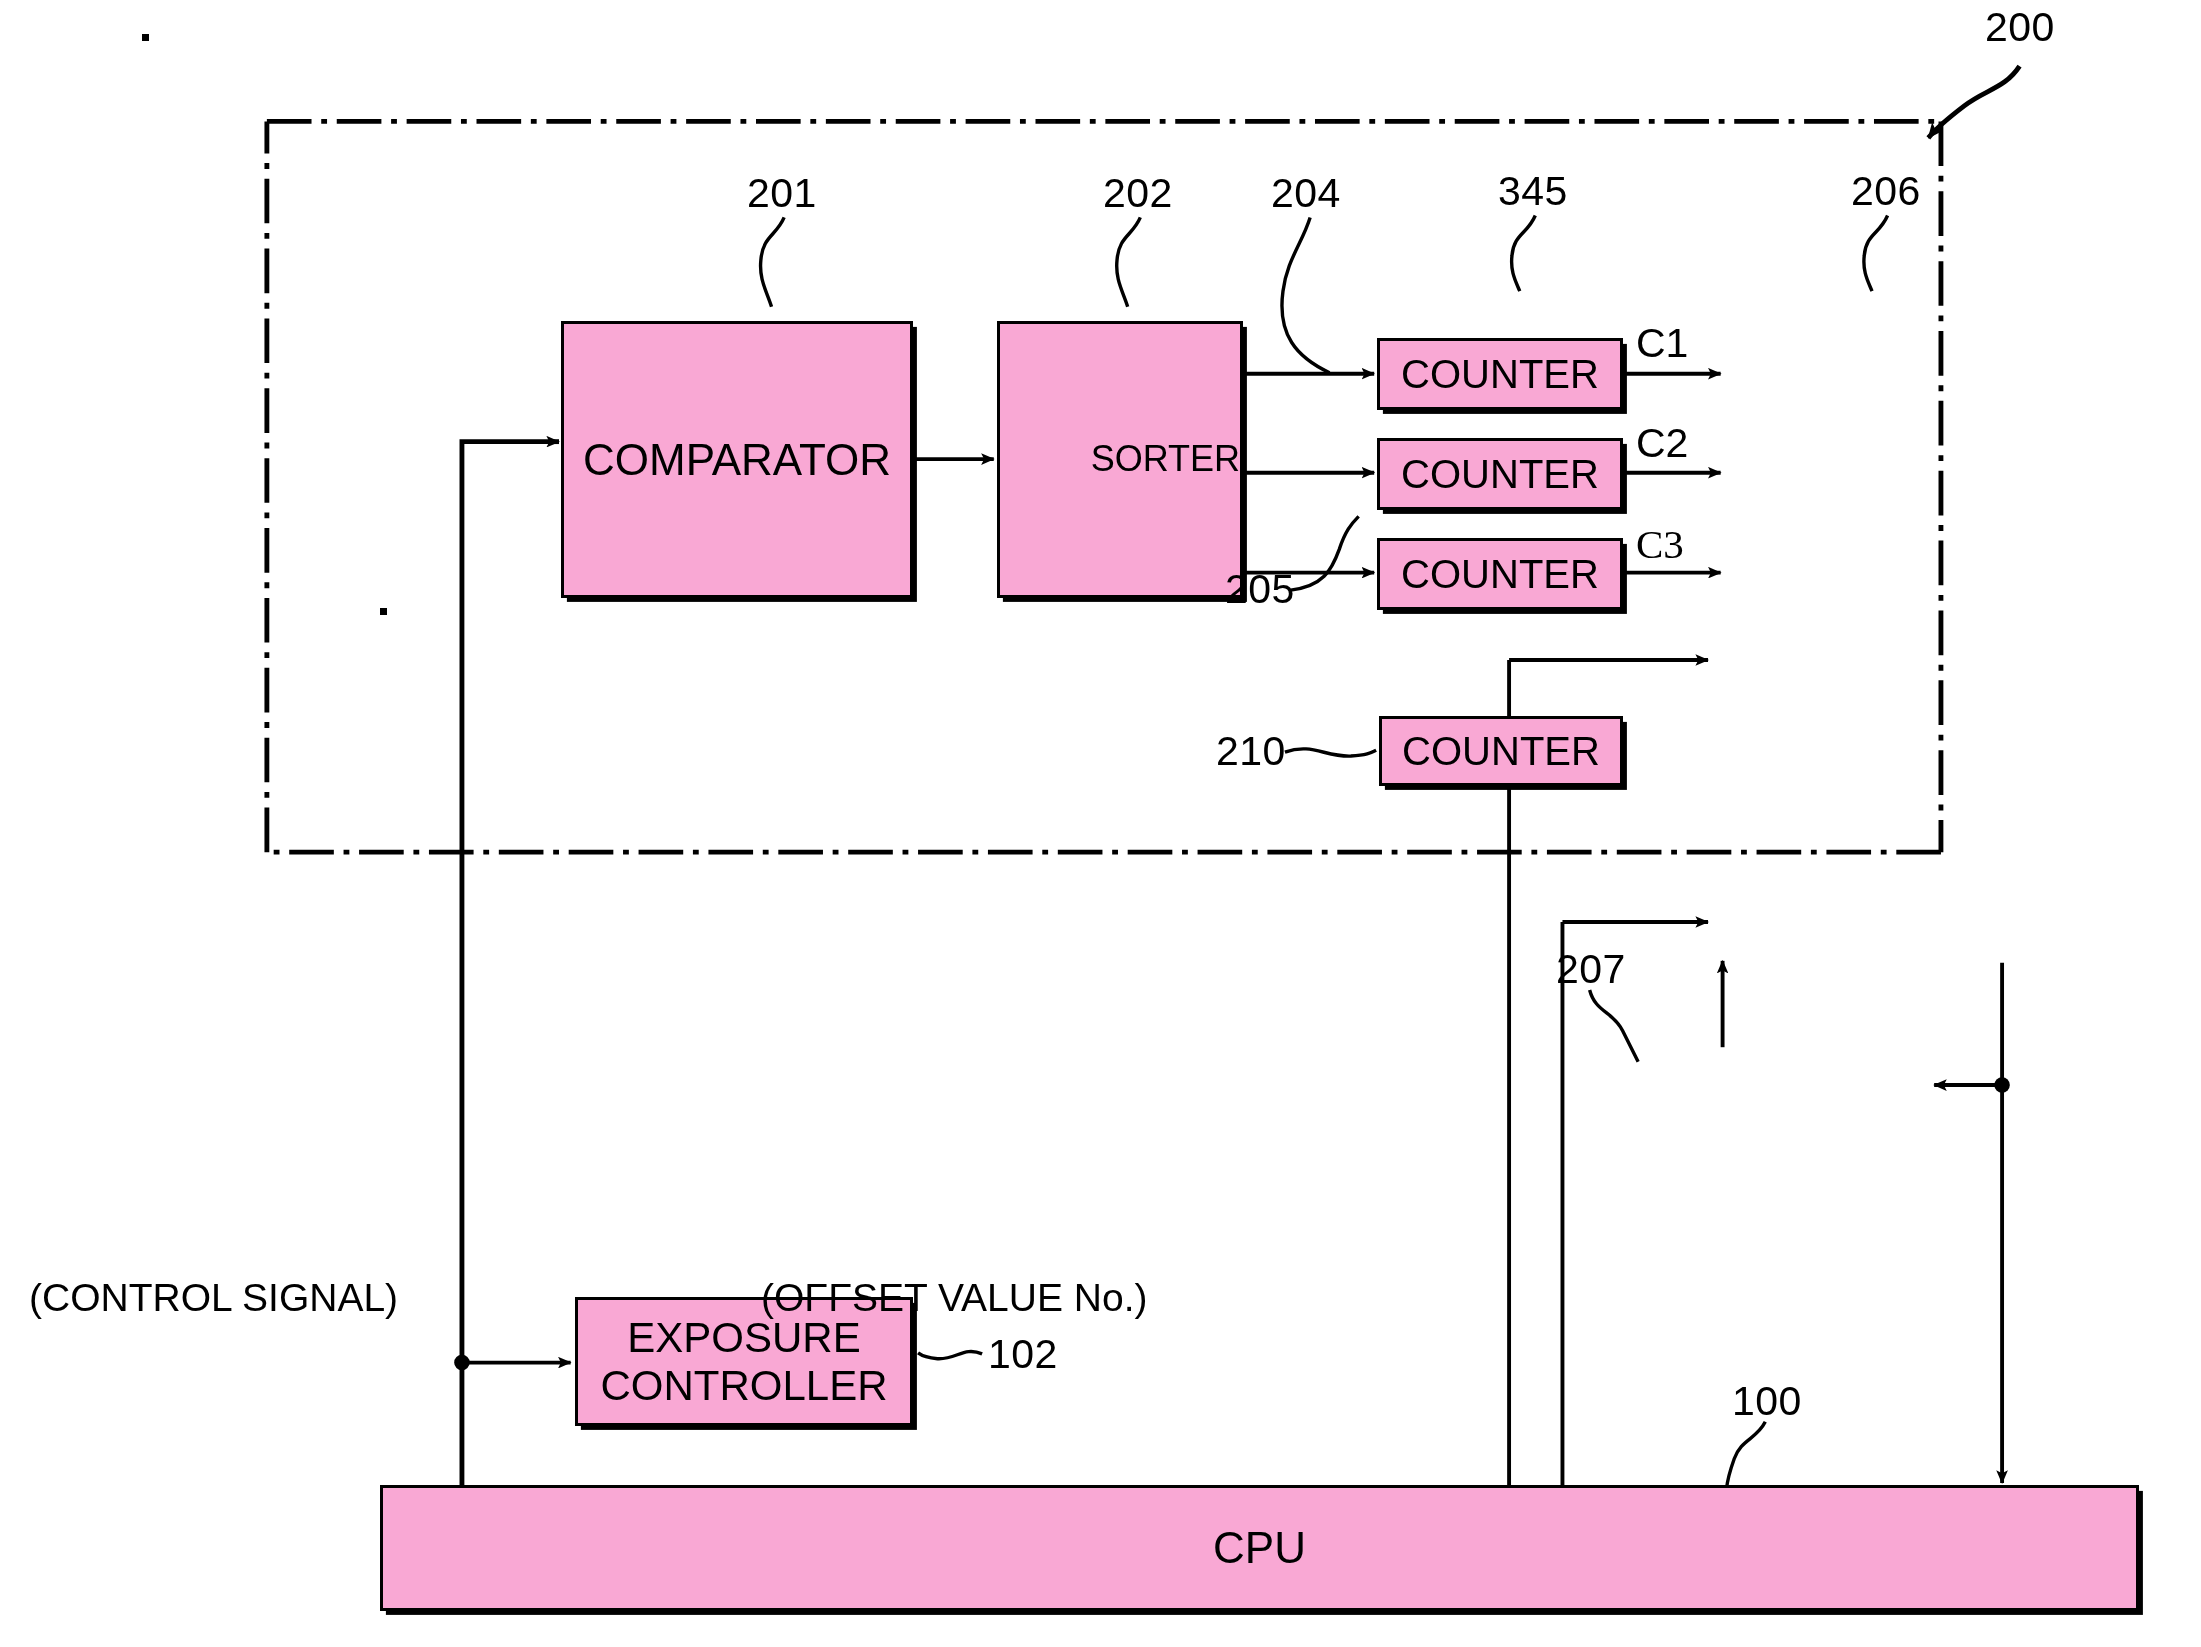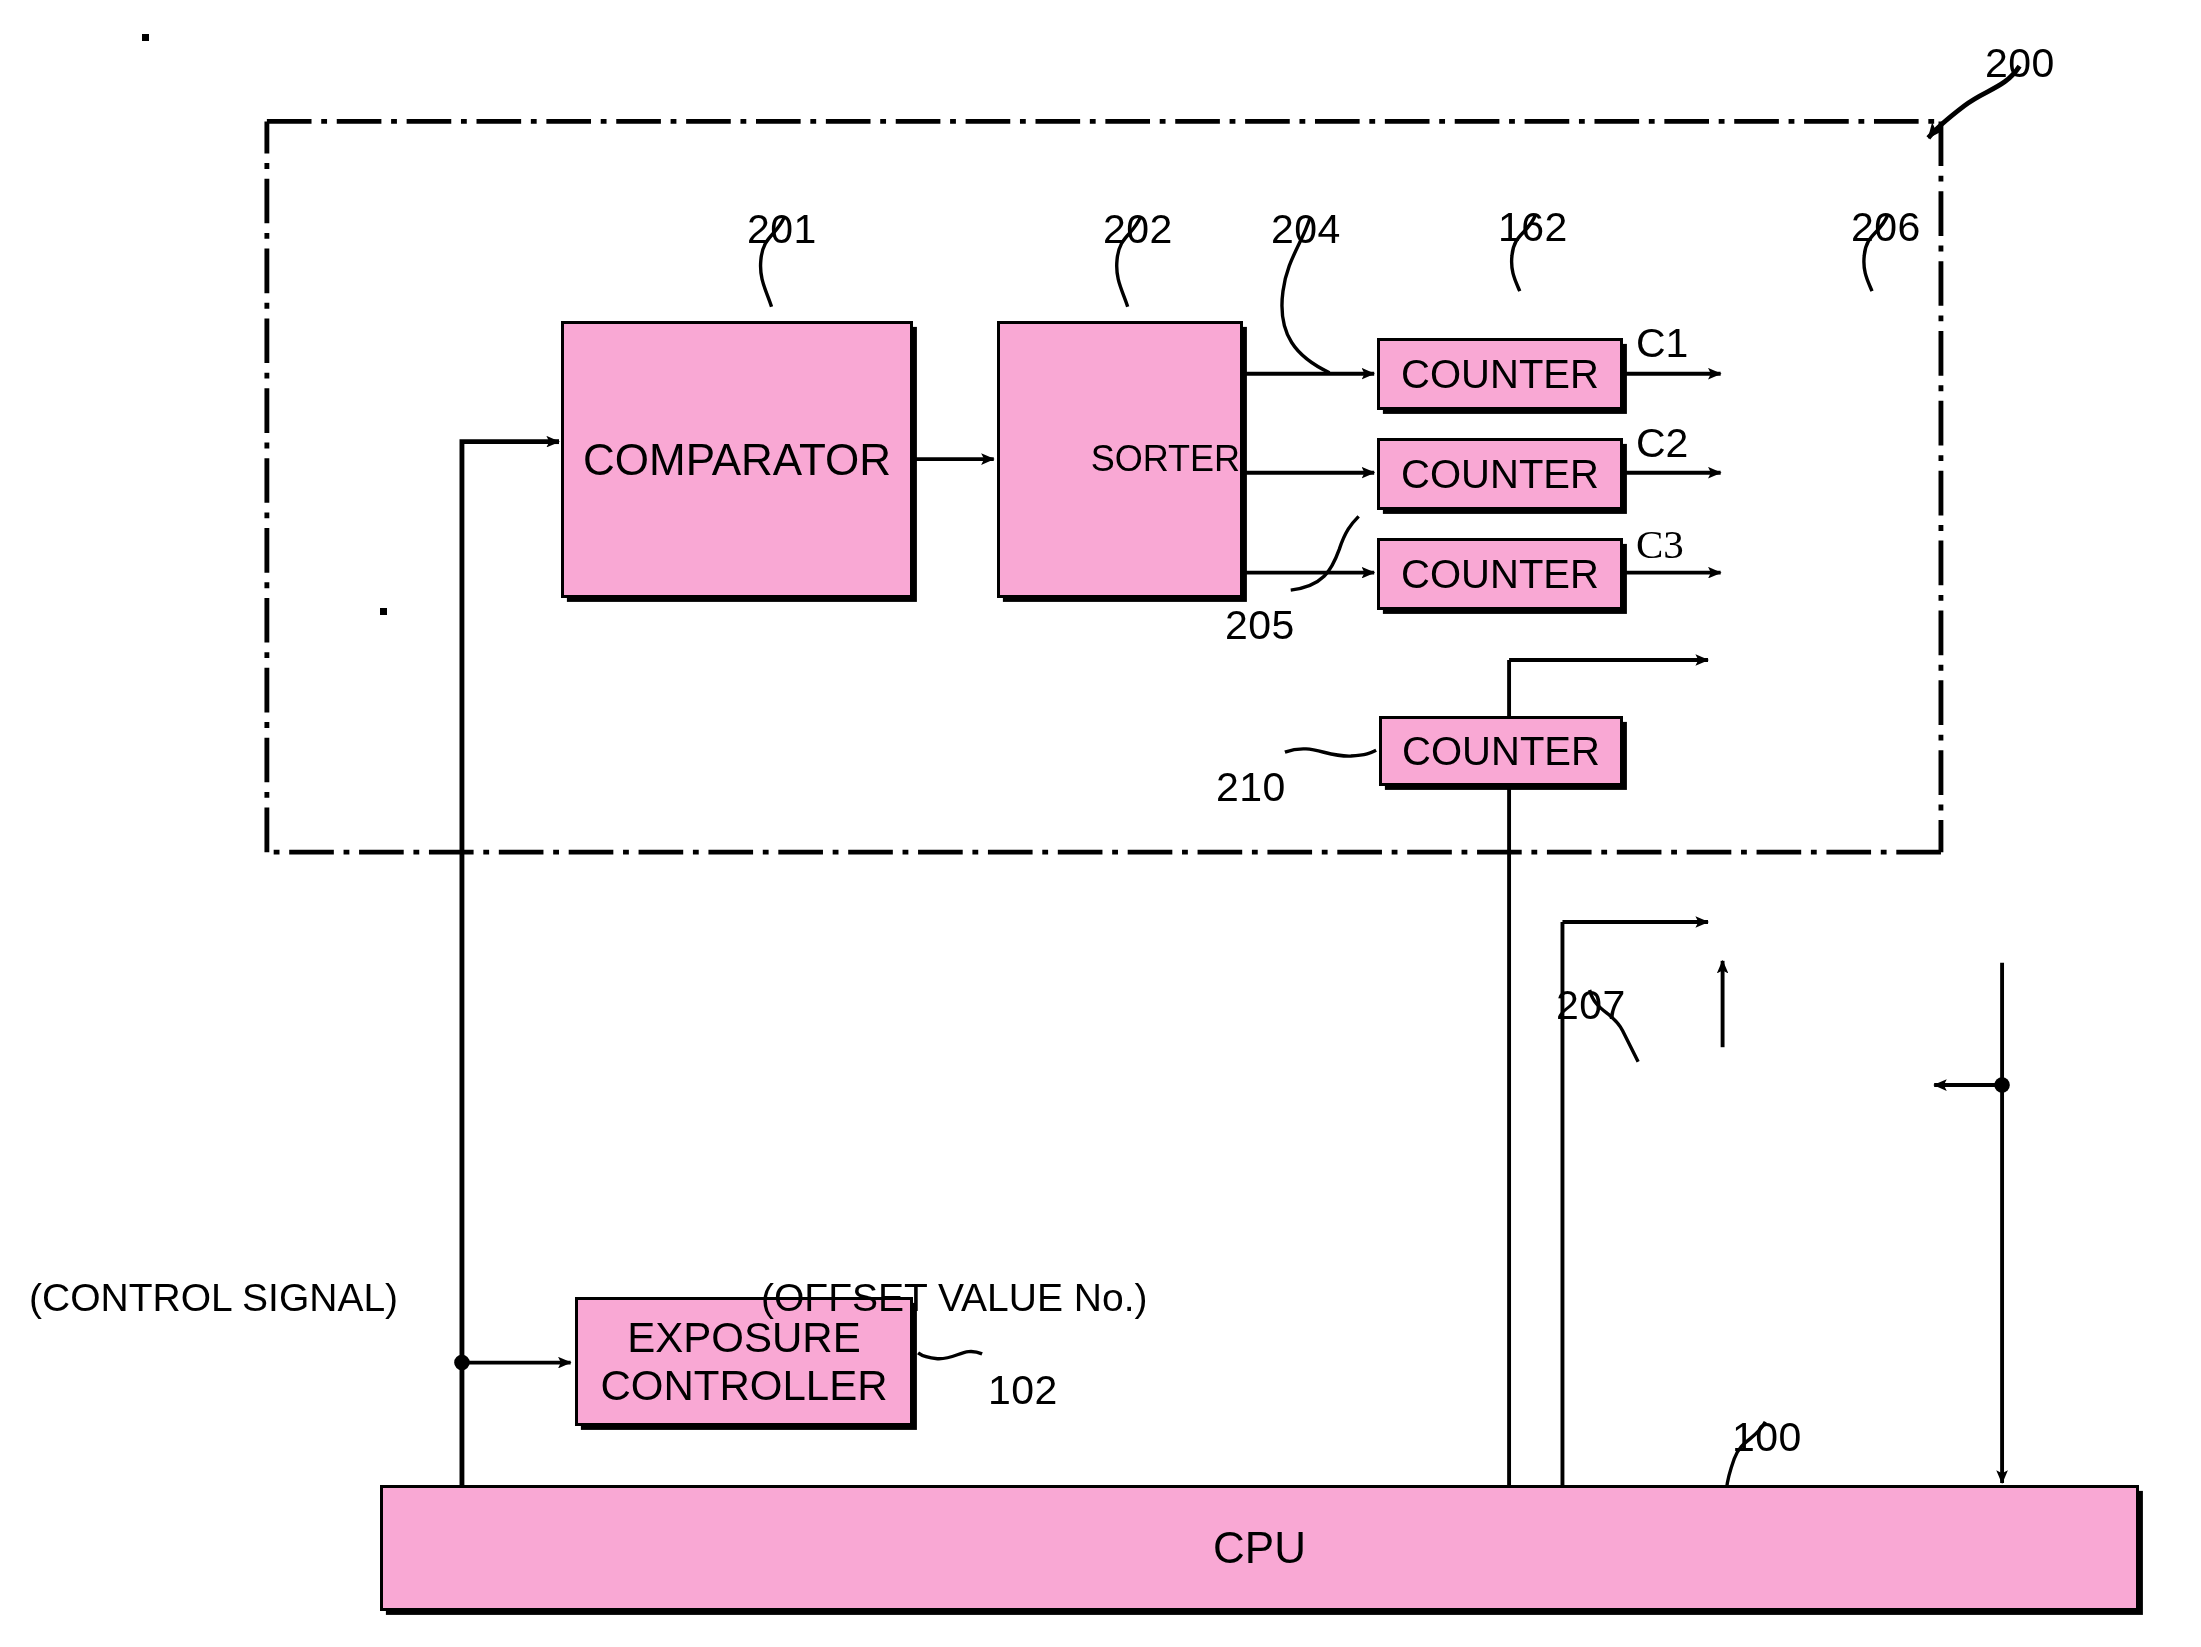--- a/index.html
+++ b/index.html
@@ -34,21 +34,20 @@
     text-align: center;
     line-height: 1.12;
     box-shadow: 4.9px 4.9px 0 -1px #000;
   }
   .blk span { display: block; }
   .reflabel {
     position: absolute;
     font-size: 41px;
     letter-spacing: 0.5px;
     white-space: nowrap;
-    margin-top: 36px;
   }
   .sigtext {
     position: absolute;
     font-size: 39px;
     white-space: nowrap;
   }
   .cside {
     position: absolute;
     font-size: 41px;
     white-space: nowrap;
@@ -163,21 +162,21 @@
   </div>
 
   <div class="reflabel" style="left:1985px; top:3.9px;">200</div>
 
   <div class="reflabel" style="left:747px; top:170px;">201</div>
 
   <div class="reflabel" style="left:1103px; top:170px;">202</div>
 
   <div class="reflabel" style="left:1271px; top:170px;">204</div>
 
-  <div class="reflabel" style="left:1498px; top:168px;">162</div>
+  <div class="reflabel" style="left:1498px; top:168px;">345</div>
 
   <div class="reflabel" style="left:1851px; top:168px;">206</div>
 
   <div class="reflabel" style="left:1225px; top:566px;">205</div>
 
   <div class="reflabel" style="left:1216px; top:728px;">210</div>
 
   <div class="reflabel" style="left:1556px; top:946px;">207</div>
 
   <div class="reflabel" style="left:988px; top:1331px;">102</div>

